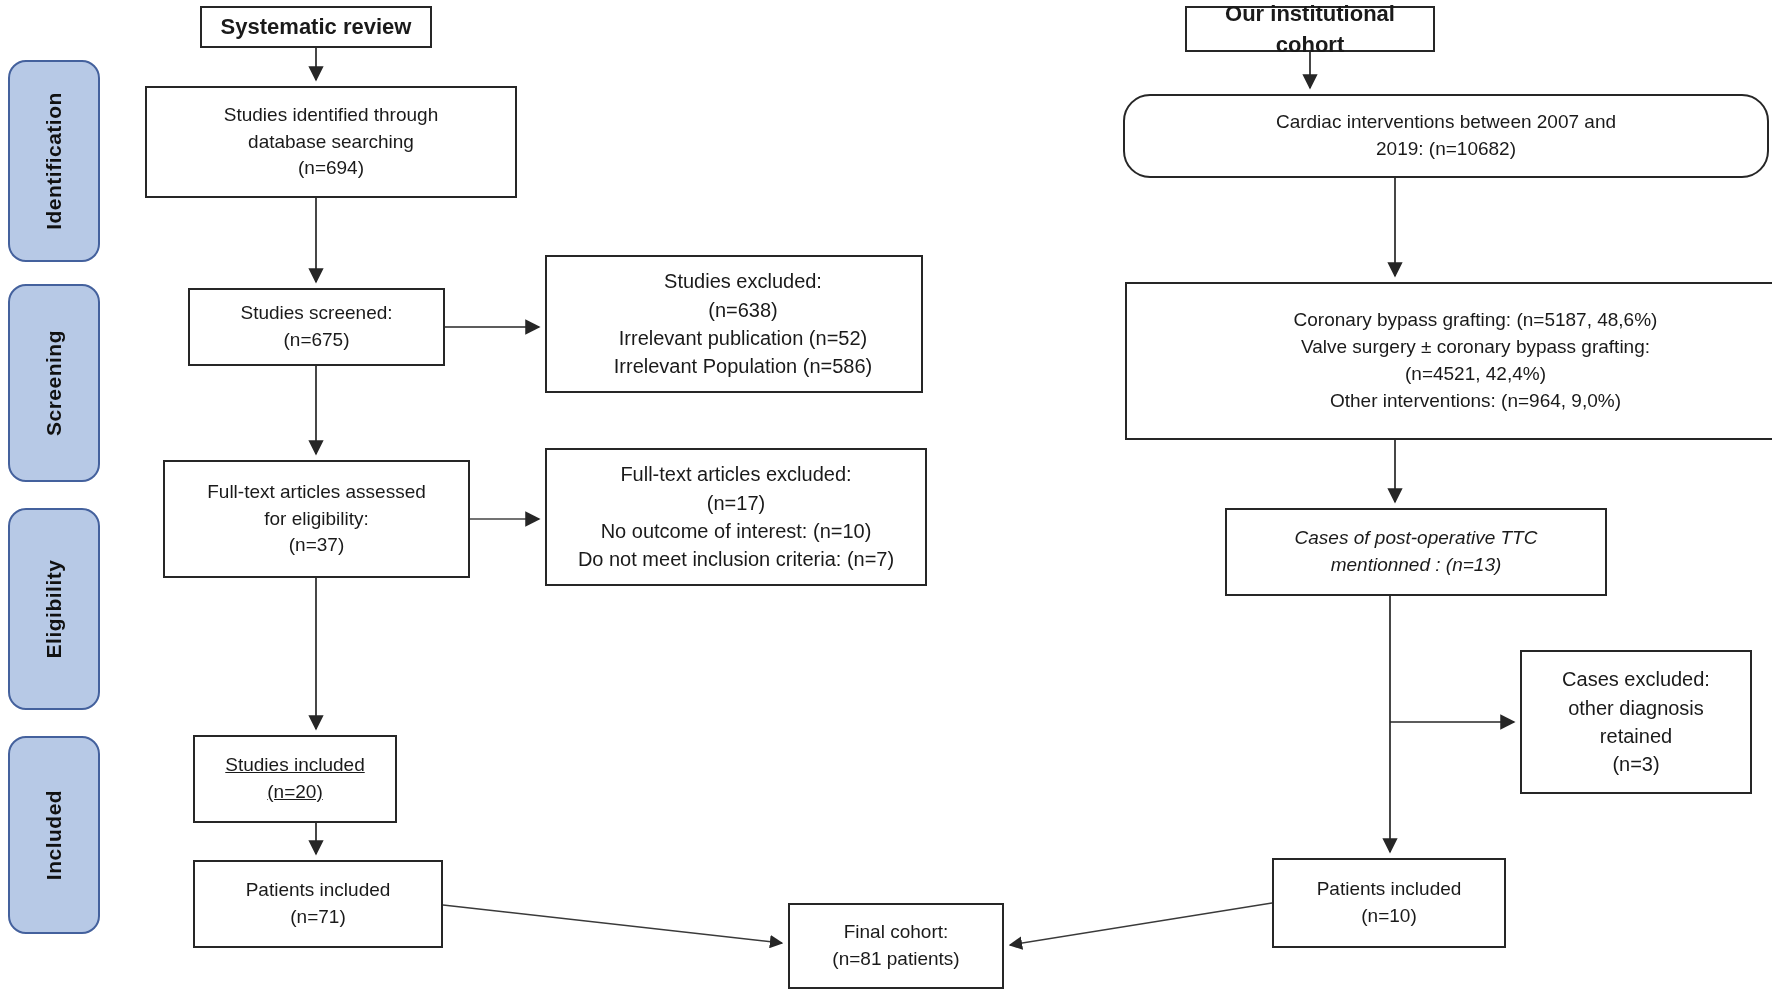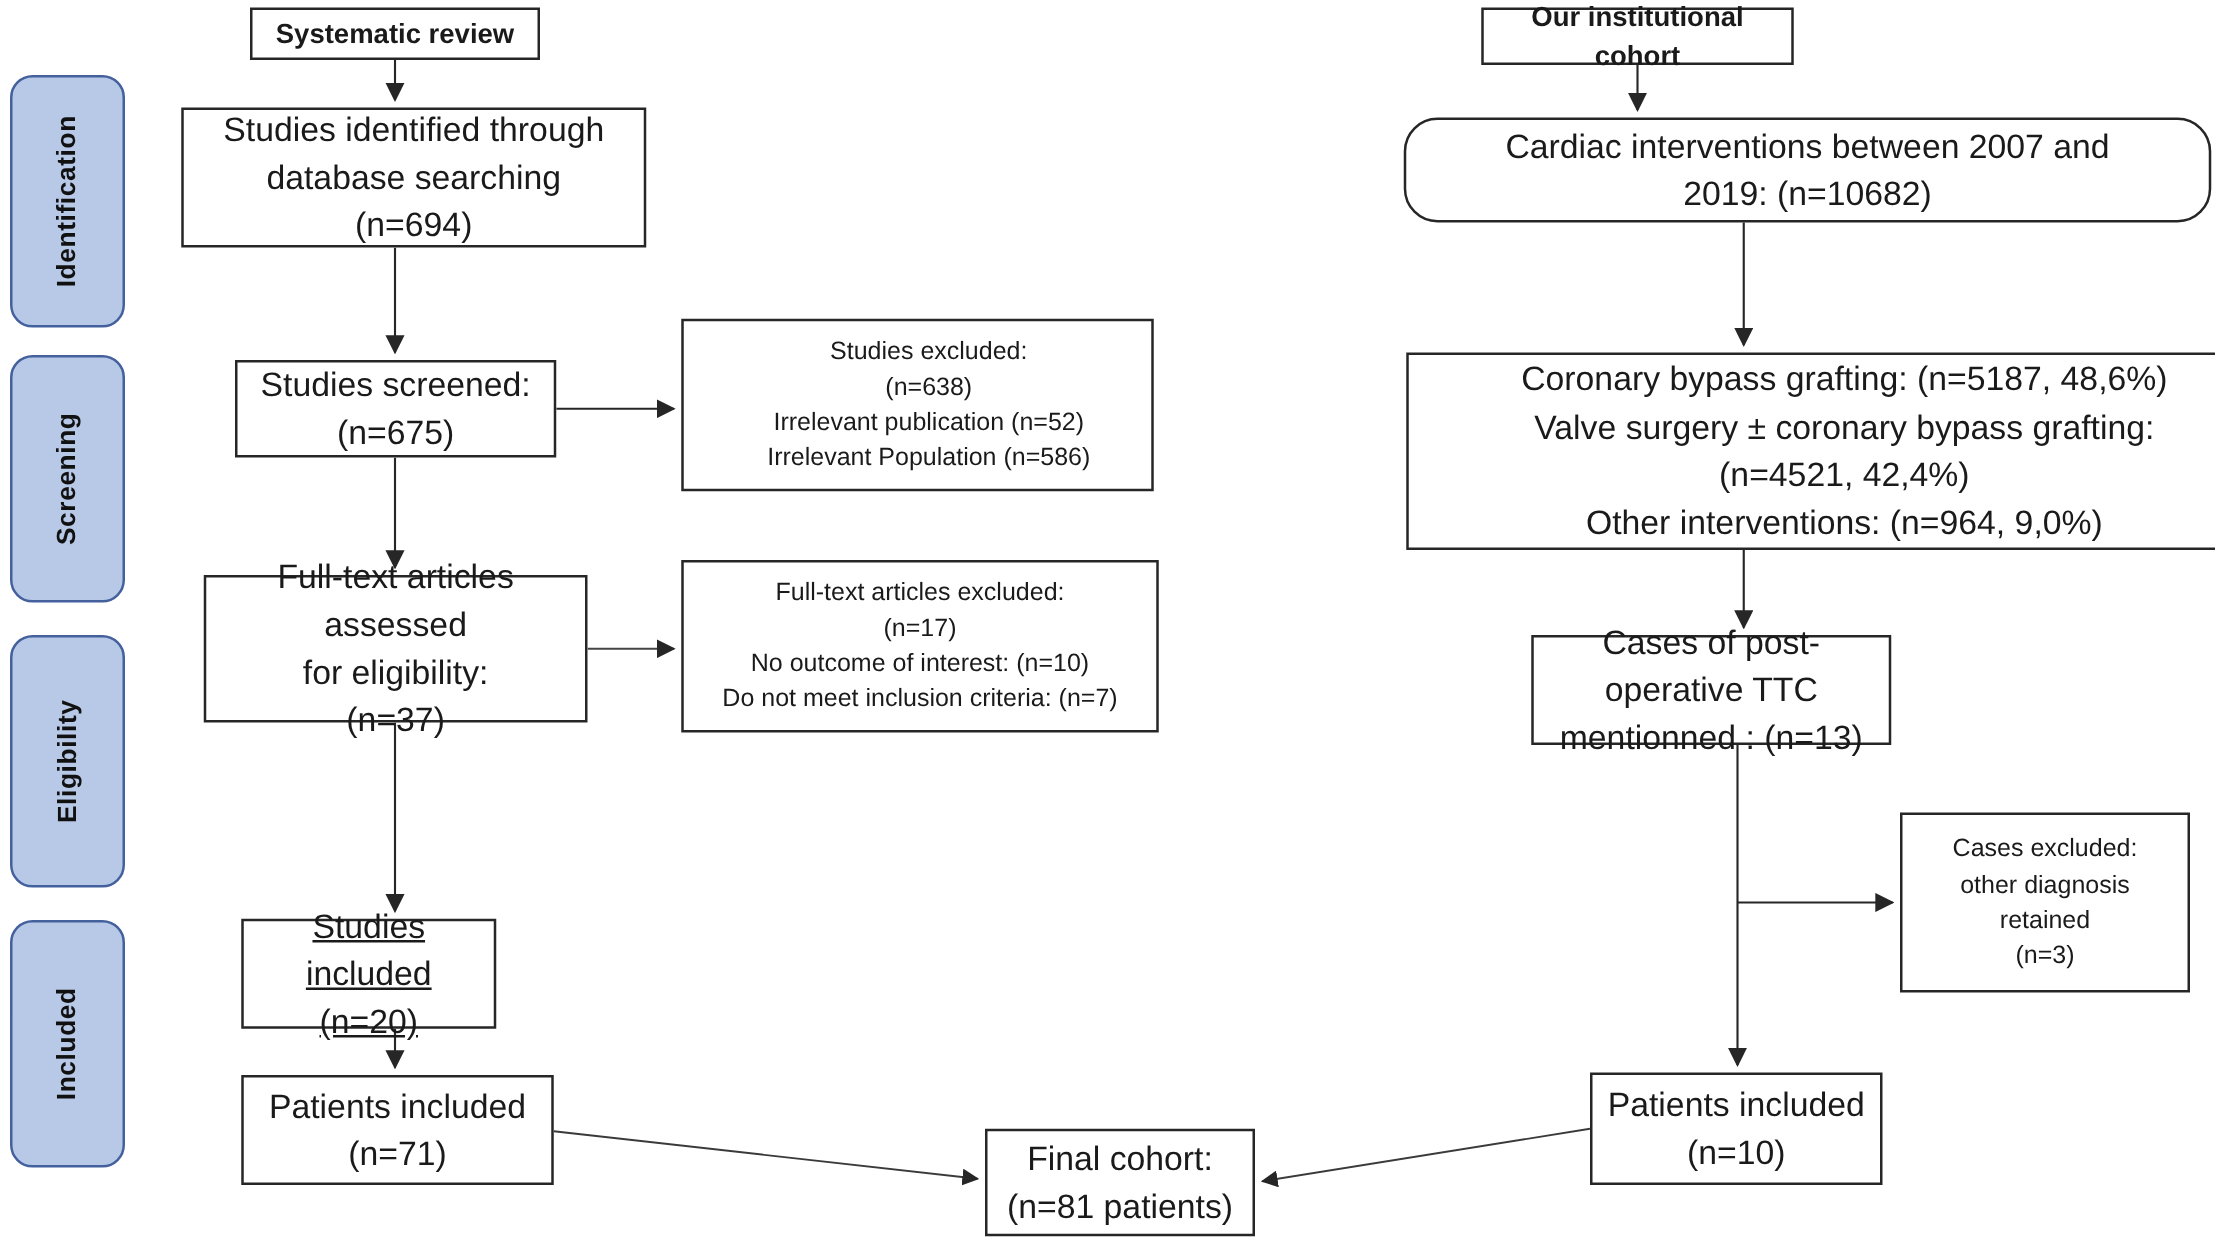--- a/index.html
+++ b/index.html
@@ -4,21 +4,21 @@
 <style>
   html,body { margin:0; padding:0; background:#ffffff; }
   #canvas {
     position:relative; width:1772px; height:994px; background:#ffffff;
     font-family:"Liberation Sans", sans-serif; color:#1a1a1a; overflow:hidden;
   }
   svg.connectors { position:absolute; left:0; top:0; width:1772px; height:994px; }
   .fbox {
     position:absolute; background:#ffffff; border:2px solid #262626;
     display:flex; align-items:center; justify-content:center;
-    text-align:center; white-space:pre-line; font-size:27px; line-height:1.42;
+    text-align:center; white-space:pre-line; font-size:19px; line-height:1.42;
     box-sizing:border-box; padding:4px 6px;
   }
   .hdr { font-weight:700; font-size:22px; border-width:2px; }
   .small { font-size:20px; }
   .vtab {
     position:absolute; left:8px; width:92px;
     background:#b7c9e6; border:2.5px solid #44619d; border-radius:18px;
     display:flex; align-items:center; justify-content:center; box-sizing:border-box;
   }
   .vtab span {
@@ -91,21 +91,21 @@
 (n=20)</div>
   <div class="fbox" style="left:193px; top:860px; width:250px; height:88px;">Patients included
 (n=71)</div>
 
   <div class="fbox" style="left:1123px; top:94px; width:646px; height:84px;border-radius:27px;">Cardiac interventions between 2007 and
 2019: (n=10682)</div>
   <div class="fbox" style="left:1125px; top:282px; width:701px; height:158px;">Coronary bypass grafting: (n=5187, 48,6%)
 Valve surgery ± coronary bypass grafting:
 (n=4521, 42,4%)
 Other interventions: (n=964, 9,0%)</div>
-  <div class="fbox" style="left:1225px; top:508px; width:288px; height:88px;">Cases of post-operative TTC
+  <div class="fbox" style="left:1225px; top:508px; width:382px; height:88px;font-style:italic;">Cases of post-operative TTC
 mentionned : (n=13)</div>
   <div class="fbox small" style="left:1520px; top:650px; width:232px; height:144px;">Cases excluded:
 other diagnosis
 retained
 (n=3)</div>
   <div class="fbox" style="left:1272px; top:858px; width:234px; height:90px;">Patients included
 (n=10)</div>
 
   <div class="fbox" style="left:788px; top:903px; width:216px; height:86px;">Final cohort:
 (n=81 patients)</div>

